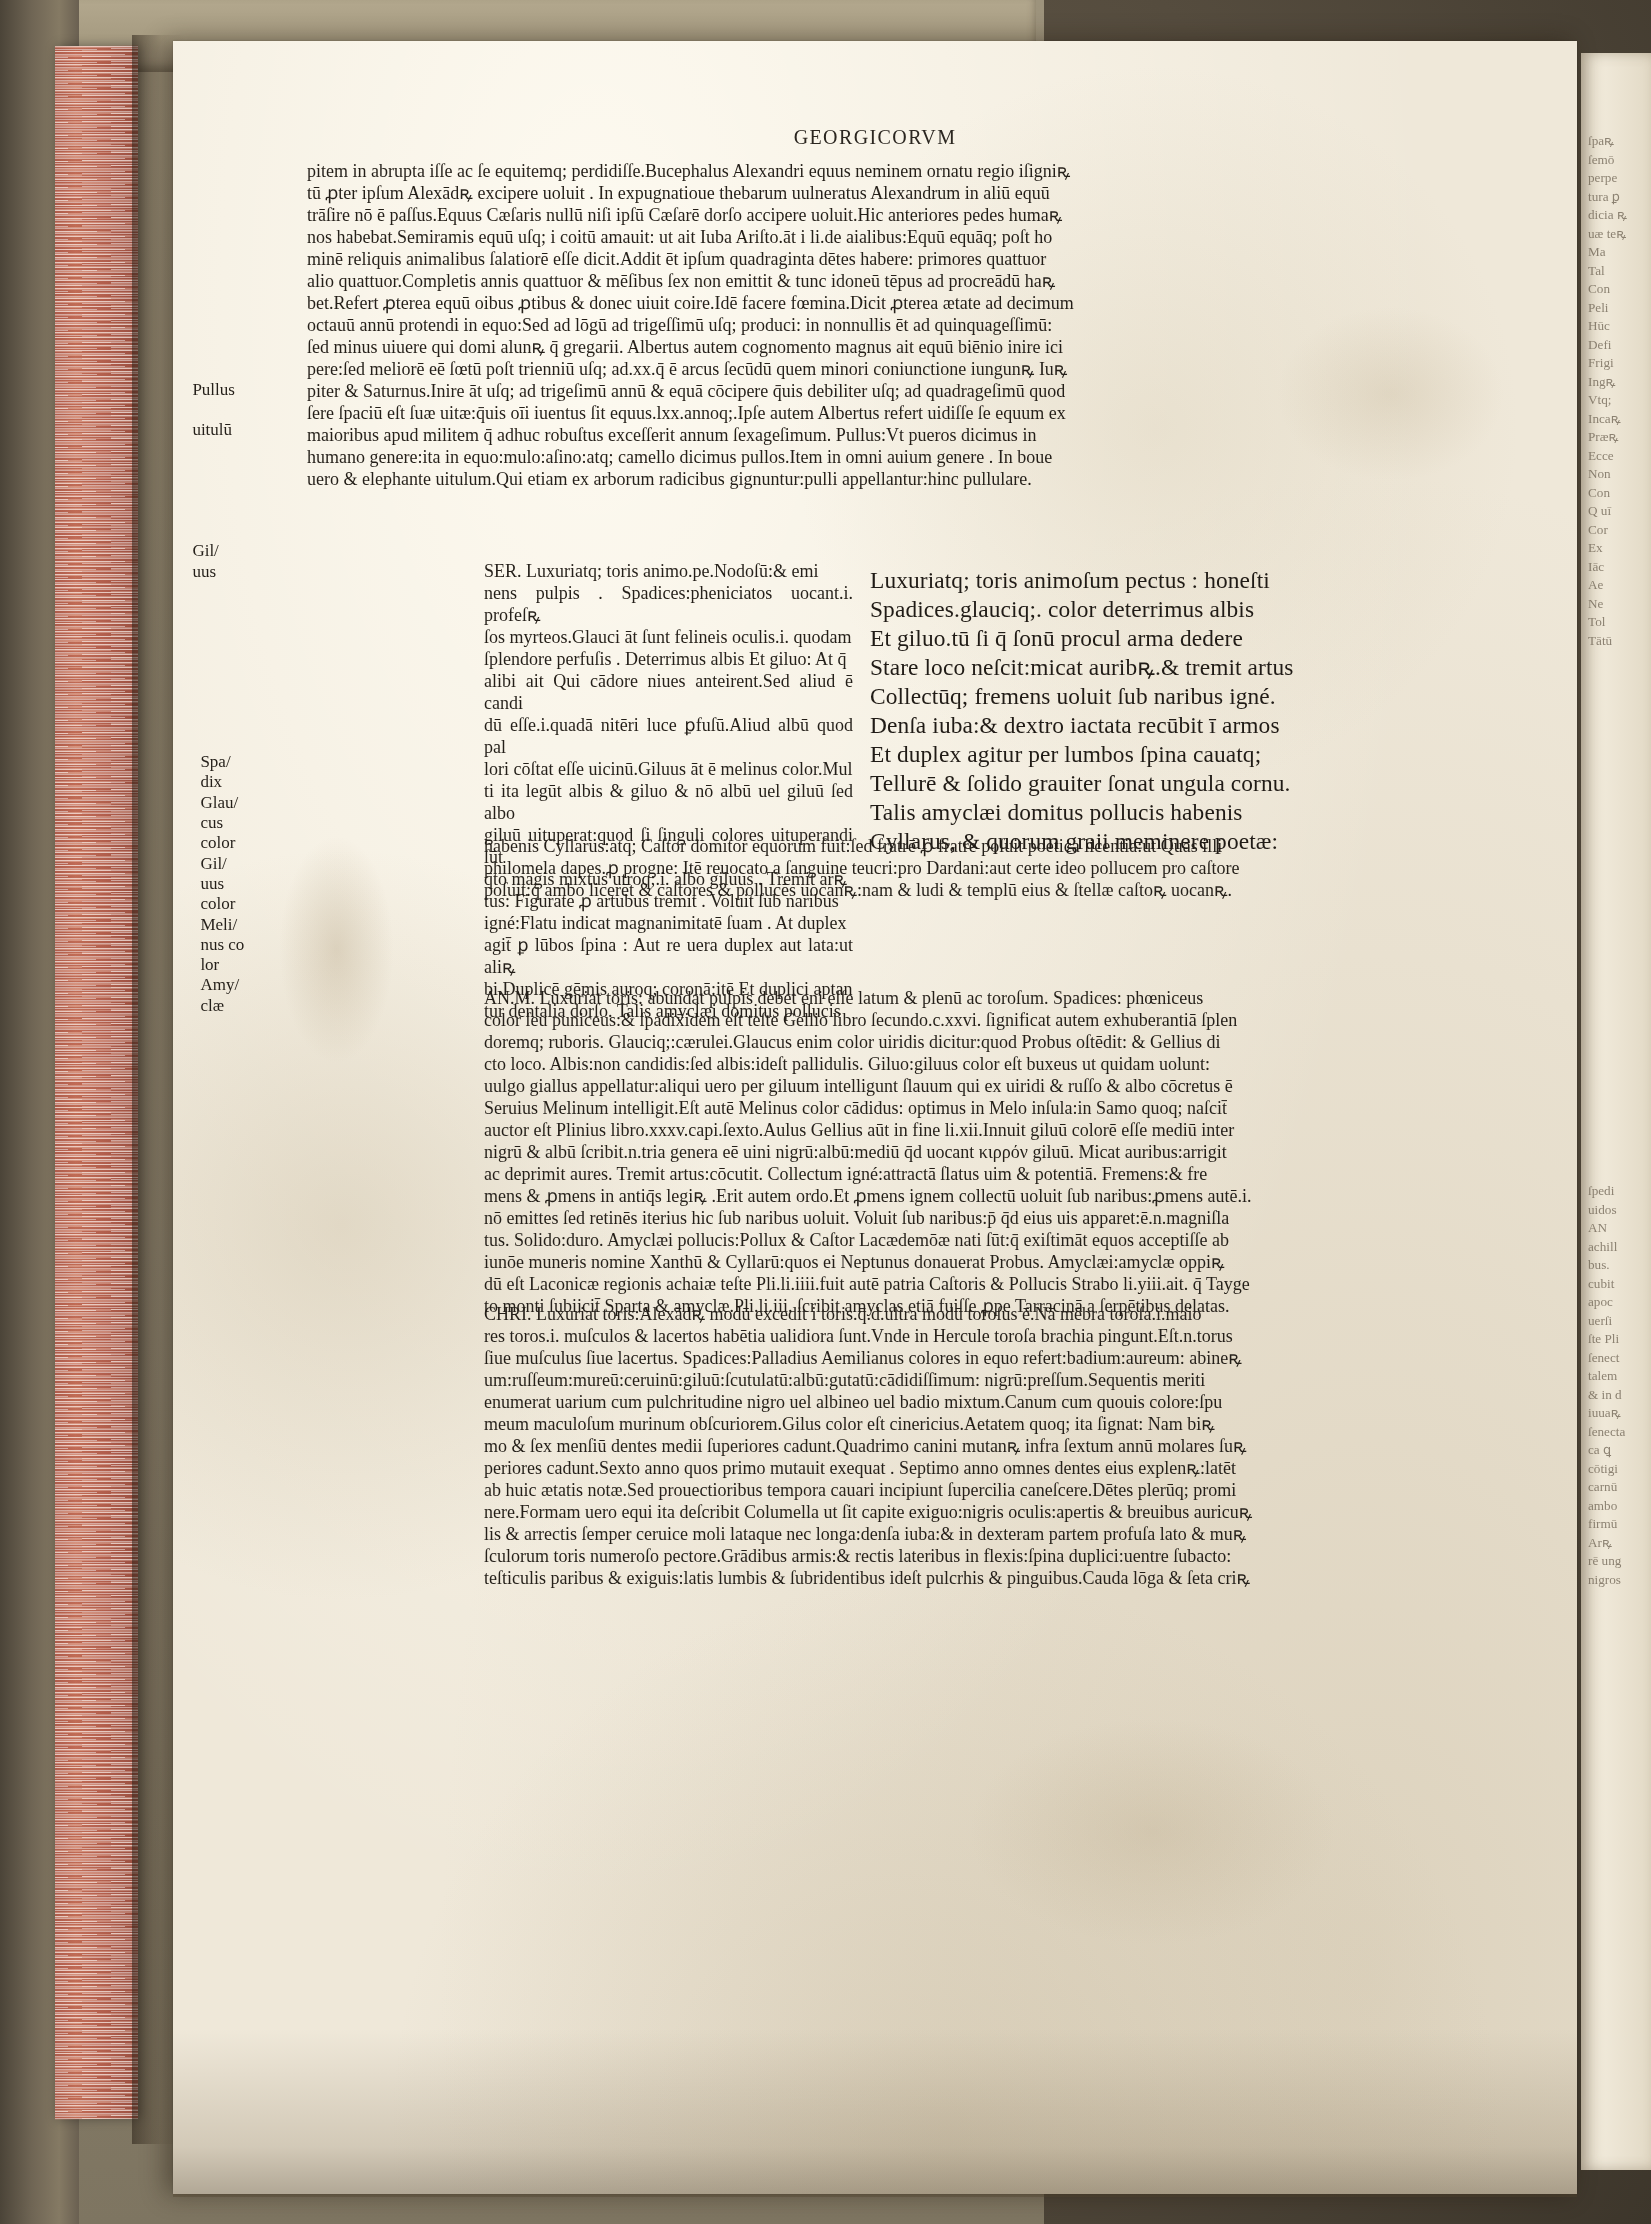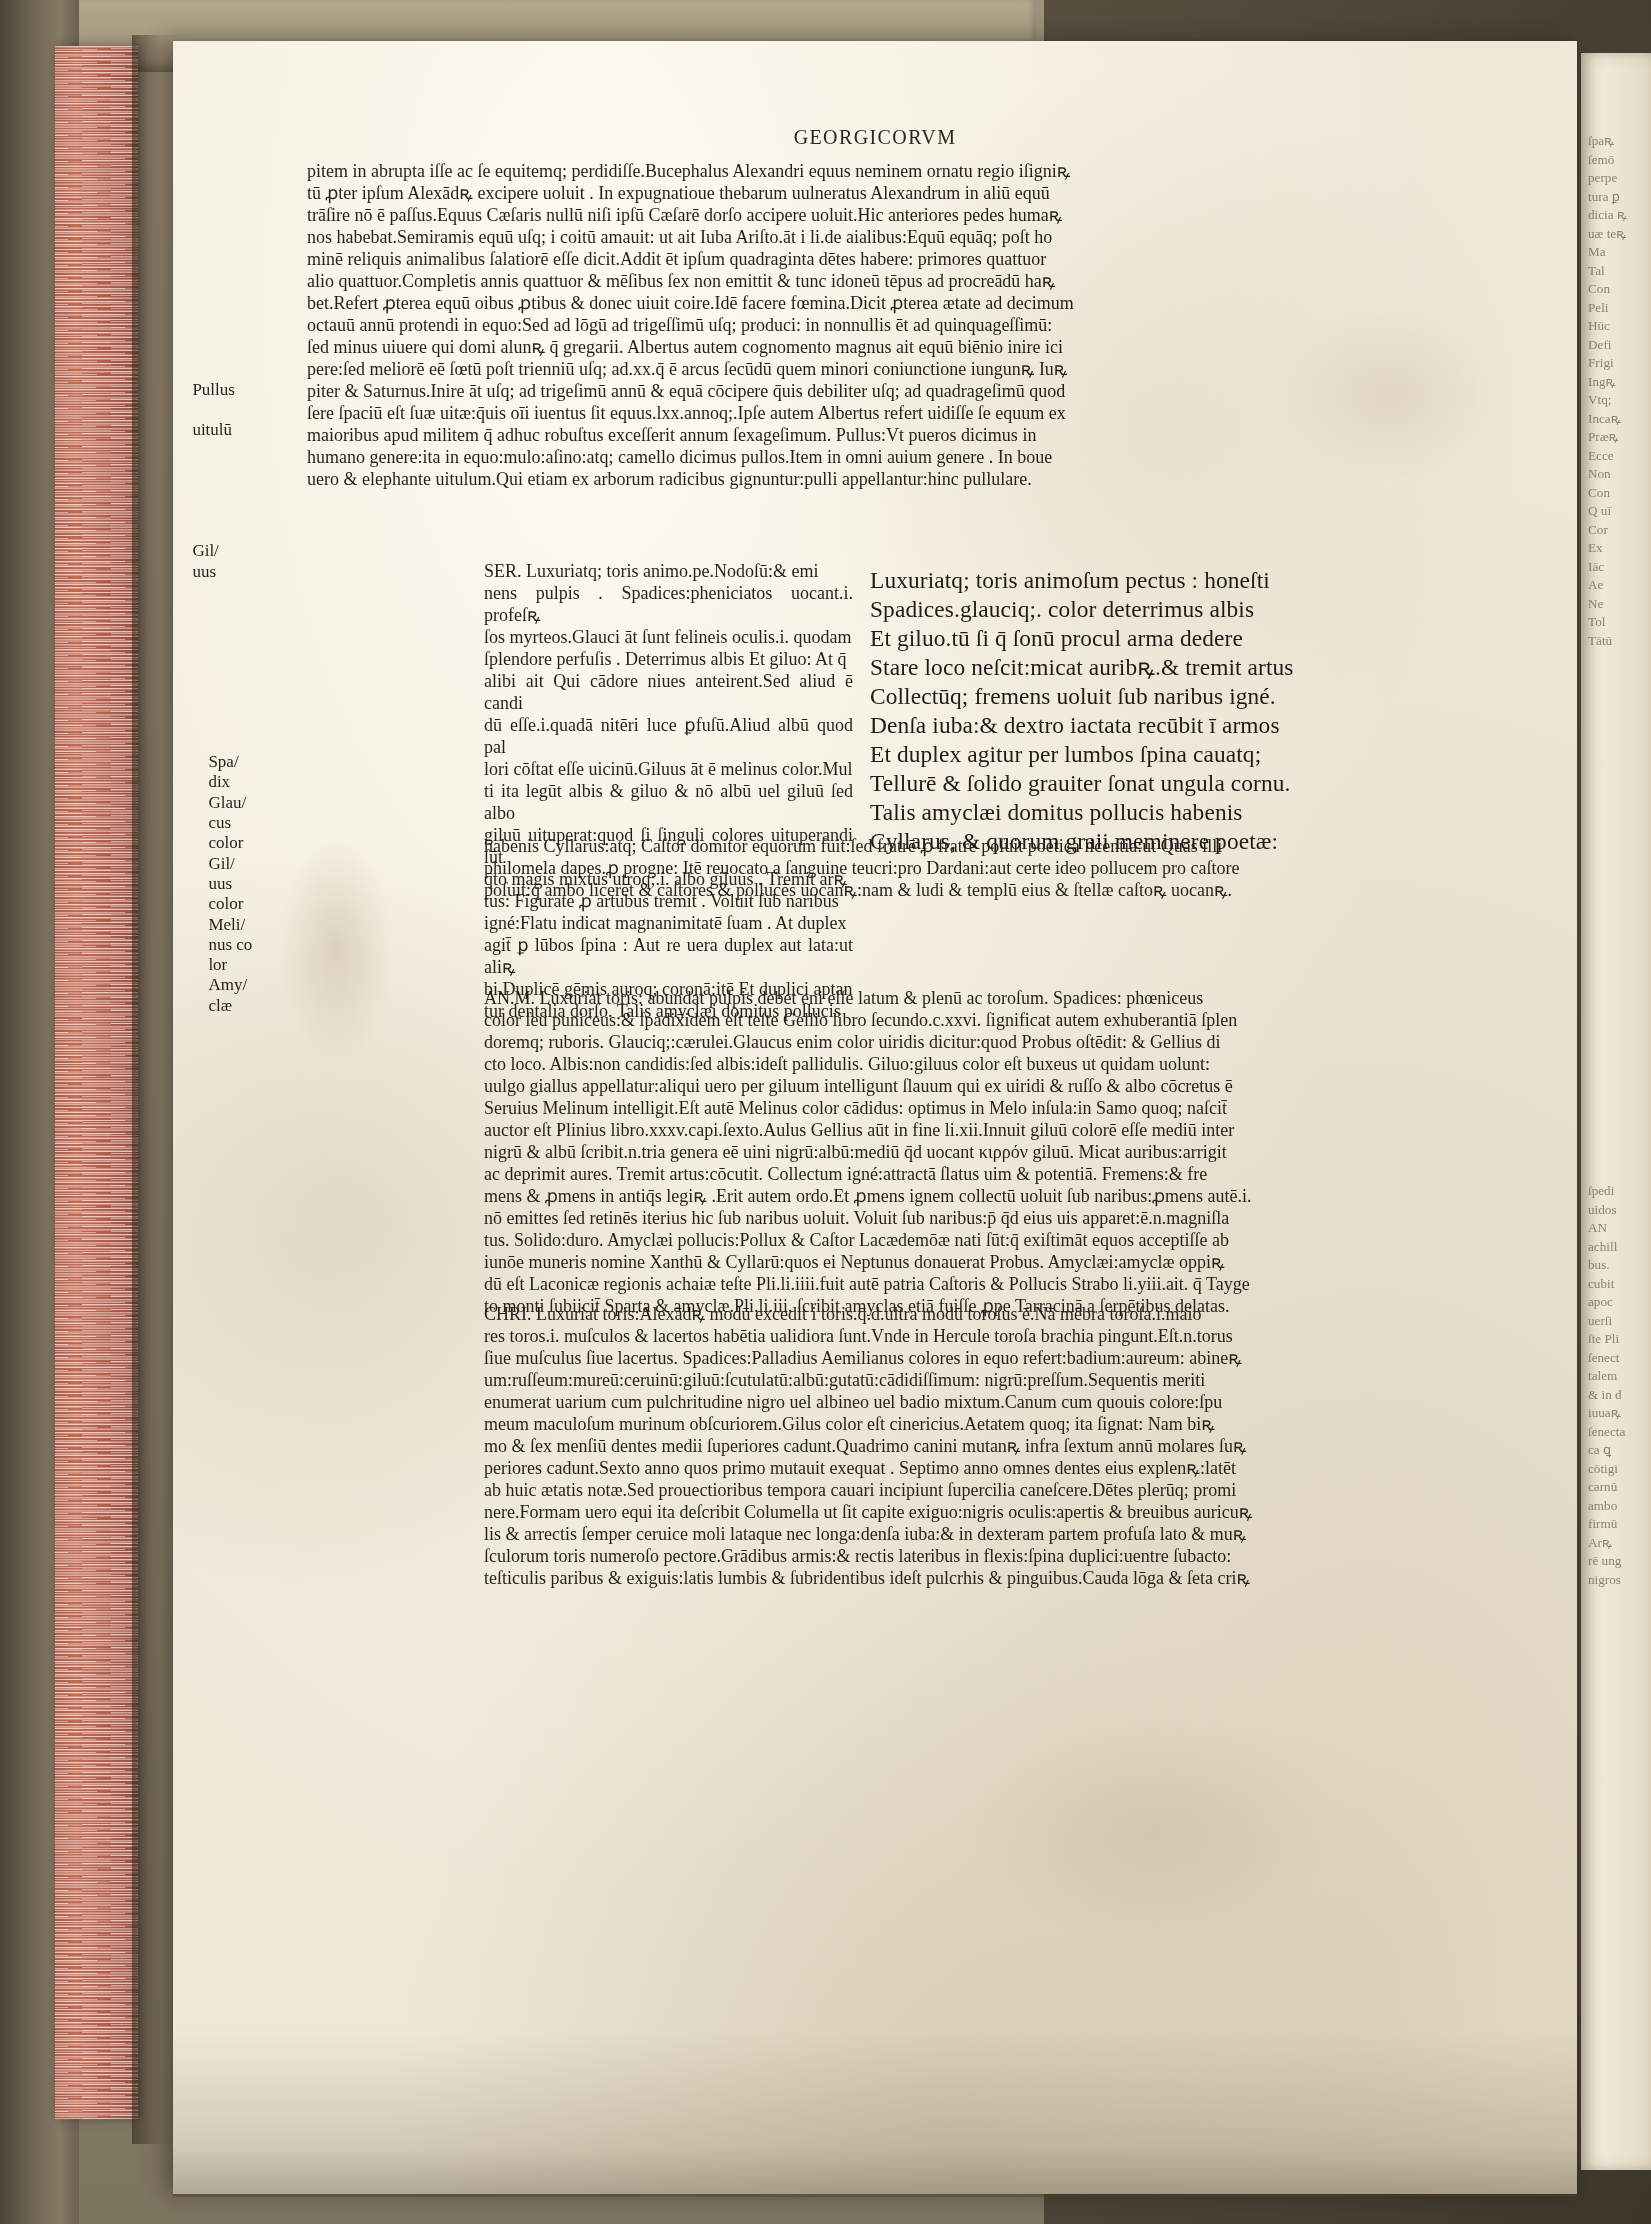--- a/index.html
+++ b/index.html
@@ -335,21 +335,21 @@
         <div>nere.Formam uero equi ita deſcribit Columella ut ſit capite exiguo:nigris oculis:apertis &amp; breuibus auricuꝶ</div>
         <div>lis &amp; arrectis ſemper ceruice moli lataque nec longa:denſa iuba:&amp; in dexteram partem profuſa lato &amp; muꝶ</div>
         <div>ſculorum toris numeroſo pectore.Grādibus armis:&amp; rectis lateribus in flexis:ſpina duplici:uentre ſubacto:</div>
         <div>teſticulis paribus &amp; exiguis:latis lumbis &amp; ſubridentibus ideſt pulcrhis &amp; pinguibus.Cauda lōga &amp; ſeta criꝶ</div>
       </div>
 
     <div id="glosses-mid" style="position: absolute; left: 0px; top: 0px; width: 100%; height: 100%;">
         <div class="gloss" style="top: 499px;">Gil/</div>
         <div class="gloss" style="top: 520px;">uus</div>
       </div>
-    <div id="glosses-lower" style="position: absolute; left: 16px; top: 0px; width: 100%; height: 100%;">
+    <div id="glosses-lower" style="position: absolute; left: 8px; top: 0px; width: 100%; height: 100%;">
         <div class="gloss" style="top: 710px;">Spa/</div>
         <div class="gloss" style="top: 730px;">dix</div>
         <div class="gloss" style="top: 751px;">Glau/</div>
         <div class="gloss" style="top: 771px;">cus</div>
         <div class="gloss" style="top: 791px;">color</div>
         <div class="gloss" style="top: 812px;">Gil/</div>
         <div class="gloss" style="top: 832px;">uus</div>
         <div class="gloss" style="top: 852px;">color</div>
         <div class="gloss" style="top: 873px;">Meli/</div>
         <div class="gloss" style="top: 893px;">nus co</div>

